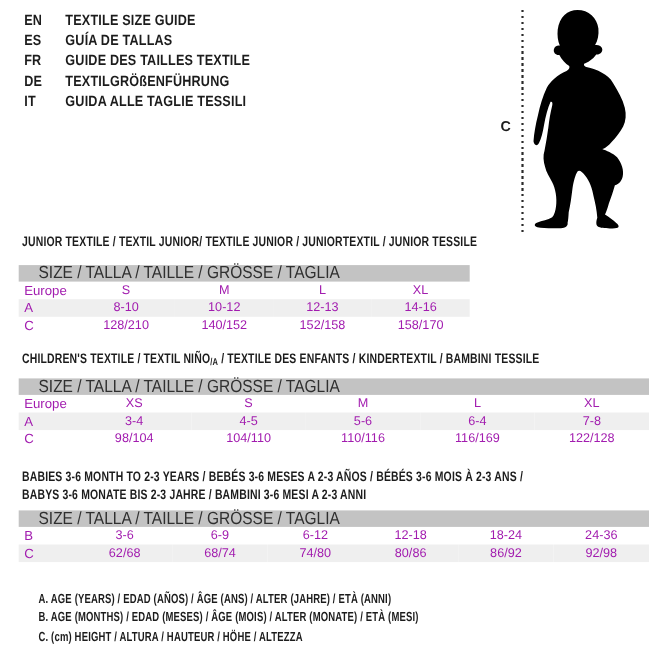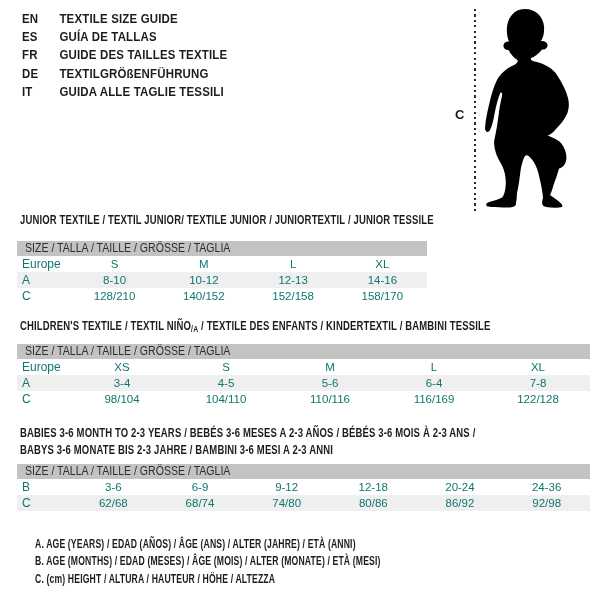--- a/index.html
+++ b/index.html
@@ -37,26 +37,26 @@
   #title3 { left:20px; top:425px; line-height:17px; transform-origin:0 0; }
   .subtxt { font-size:9px; vertical-align:-2px; }
 
   
   .size-table { position:absolute; border-collapse:collapse; table-layout:fixed; }
   #table1 { left:17px; top:241px; width:410px; }
   #table2 { left:17px; top:344px; width:573px; }
   #table3 { left:17px; top:464px; width:573px; }
   .size-table th {
     background:#c3c3c3; height:15px; text-align:left; font-weight:normal;
-    font-size:12px; color:#2f2f2f; padding:0 0 0 8px; line-height:15px;
+    font-size:16px; color:#2f2f2f; padding:0 0 0 18px; line-height:15px;
   }
   .band-text { display:inline-block; white-space:nowrap; transform:scaleX(.88); transform-origin:0 50%; }
   .size-table td {
     height:16px; line-height:16px; padding:0; text-align:center;
-    font-size:11.5px; font-weight:normal; color:#0f766e;
+    font-size:11.5px; font-weight:normal; color:#a21caf;
   }
   .size-table td.rowlabel { text-align:left; padding-left:5px; font-size:12px; }
   .size-table tr.alt { background:#efefef; }
   .c-label { width:53px; }
 
   
   .footnotes { left:35px; top:536px; }
   .footnote {
     font-weight:bold; font-size:12px; height:17.4px; line-height:17.4px;
     white-space:nowrap; transform:scaleX(.72); transform-origin:0 50%;
@@ -224,23 +224,23 @@
     <thead>
       <tr>
         <th colspan="7"><span class="band-text">SIZE / TALLA / TAILLE / GRÖSSE / TAGLIA</span></th>
       </tr>
     </thead>
     <tbody>
       <tr>
         <td class="rowlabel">B</td>
         <td>3-6</td>
         <td>6-9</td>
-        <td>9-12</td>
+        <td>6-12</td>
         <td>12-18</td>
-        <td>20-24</td>
+        <td>18-24</td>
         <td>24-36</td>
       </tr>
       <tr class="alt">
         <td class="rowlabel">C</td>
         <td>62/68</td>
         <td>68/74</td>
         <td>74/80</td>
         <td>80/86</td>
         <td>86/92</td>
         <td>92/98</td>

